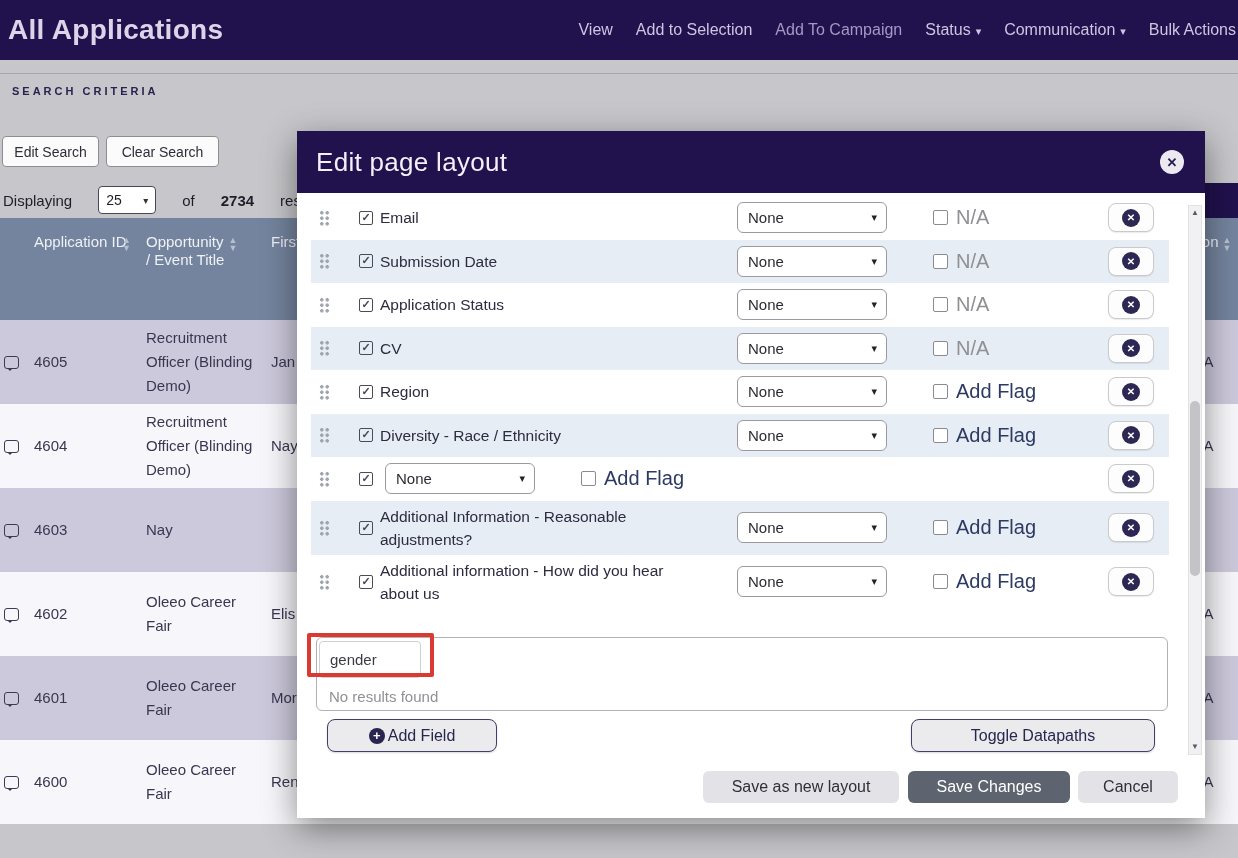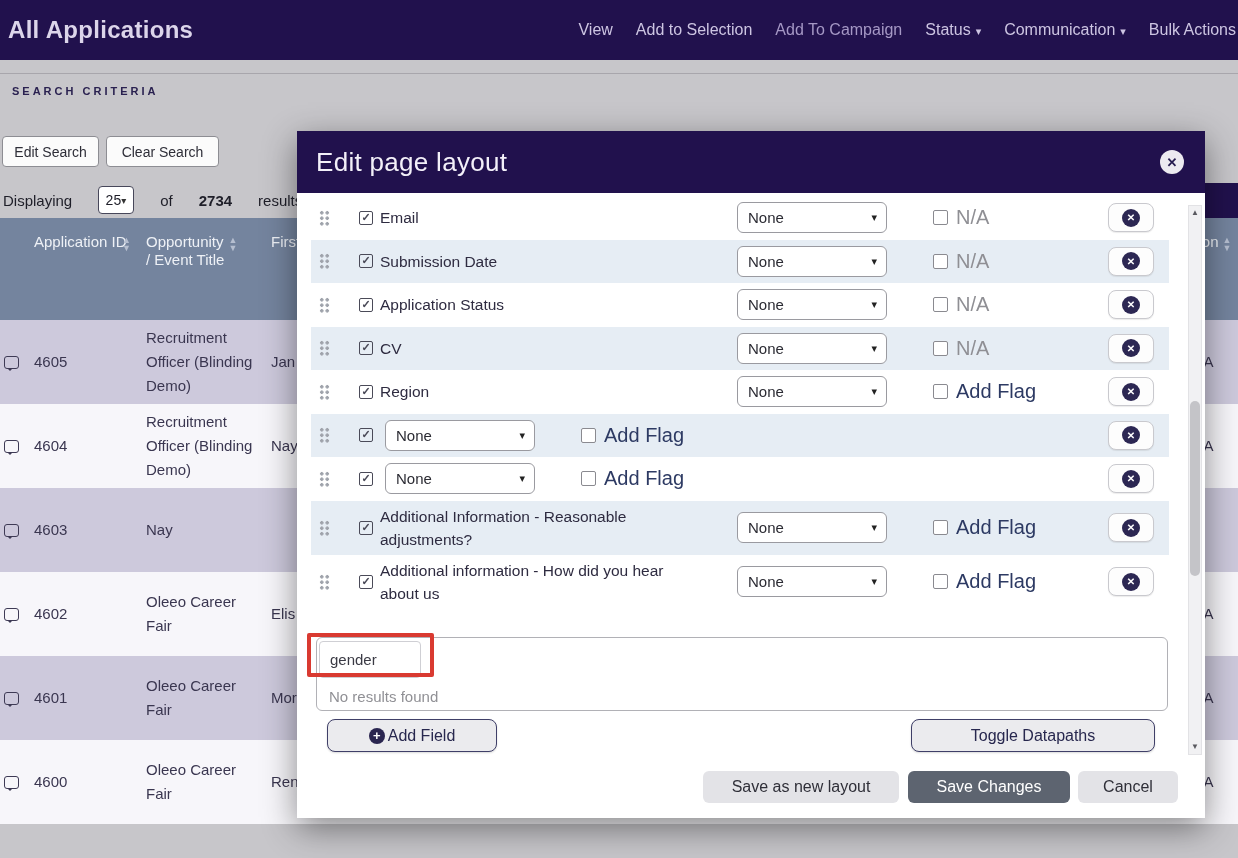--- a/index.html
+++ b/index.html
@@ -1,39 +1,39 @@
 <!DOCTYPE html>
 <html><head>
 <meta charset="utf-8">
 <style>
   *{box-sizing:border-box;margin:0;padding:0}
   html,body{width:1238px;height:858px}
   body{font-family:"Liberation Sans",sans-serif;position:relative;overflow:hidden;background:#c7c6ca}
 
   
   .app-header{position:absolute;top:0;left:0;width:1238px;height:60px;background:#21114d;display:flex;align-items:center;z-index:1}
-  .app-title{color:#dcd5ea;font-size:24px;font-weight:bold;margin-left:8px;letter-spacing:.3px;white-space:nowrap}
+  .app-title{color:#dcd5ea;font-size:28px;font-weight:bold;margin-left:8px;letter-spacing:.3px;white-space:nowrap}
   .app-nav{margin-left:auto;display:flex;align-items:center;gap:23px;padding-right:2px;white-space:nowrap;overflow:hidden}
   .nav-item{color:#cdc5e2;font-size:16px;cursor:pointer;display:flex;align-items:center;gap:5px;flex:none}
   .nav-item.muted{color:#a598c5}
   .navcaret{font-size:11px;position:relative;top:1px}
 
   
   .criteria-bar{position:absolute;top:60px;left:0;width:1238px;height:61px;background:#c7c6ca}
   .criteria-bar::before{content:"";position:absolute;top:13px;left:0;right:0;height:1px;background:#a8a6ac}
   .criteria-label{position:absolute;top:25px;left:12px;font-size:11px;letter-spacing:3px;color:#2a2150;font-weight:600}
 
   
   .btn-light{position:absolute;background:#fbfbfb;border:1px solid #8d8d93;border-radius:4px;font-size:14px;color:#2e2e38;font-family:inherit;cursor:pointer}
   #editSearch{top:136px;left:2px;width:97px;height:31px}
   #clearSearch{top:136px;left:106px;width:113px;height:31px}
 
   .results-dark-strip{position:absolute;top:183px;right:0;width:340px;height:35px;background:#21114d}
   .results-row{position:absolute;top:185px;left:3px;height:30px;display:flex;align-items:center;font-size:15px;color:#1e1e28;gap:26px;z-index:2}
-  .page-size{width:36px;height:28px;border:1px solid #47475a;border-radius:4px;background:#fff;display:flex;align-items:center;justify-content:flex-end;padding:10px 7px;font-size:14px;cursor:pointer}
+  .page-size{width:58px;height:28px;border:1px solid #47475a;border-radius:4px;background:#fff;display:flex;align-items:center;justify-content:space-between;padding:10px 7px;font-size:14px;cursor:pointer}
   .page-size .caret{font-size:10px;color:#333}
   .sel-badge{height:29px;background:#3c3c57;color:#f2f2f5;border-radius:4px;display:flex;align-items:center;padding:0 10px;min-width:106px;font-size:14px;cursor:pointer}
 
   
   .table{position:absolute;top:218px;left:0;width:1238px;height:640px;overflow:hidden}
   .thead{display:flex;background:#74849e;height:102px;color:#eef1f6;font-size:15px}
   .icon-cell{width:28px;flex:none;display:flex;align-items:center;justify-content:flex-start}
   .cell{flex:none;padding:0 6px}
   .th{display:flex;align-items:flex-start;padding-top:15px;gap:4px}
   .th-label{line-height:18px}
@@ -364,20 +364,21 @@
             </div>
             <span class="fbox"></span>
             <div class="fflag"><span class="addflag">Add Flag</span></div>
             <div class="frm">
               <span class="circle-x">✕</span>
             </div>
           </div>
           <div class="frow">
             <span class="handle"></span>
             <span class="fcheck">✓</span>
+            <div class="flabel">Diversity - Race / Ethnicity</div>
             <div class="fselect">
               <span>None</span>
               <span class="caret">▾</span>
             </div>
             <span class="fbox"></span>
             <div class="fflag"><span class="addflag">Add Flag</span></div>
             <div class="frm">
               <span class="circle-x">✕</span>
             </div>
           </div>

